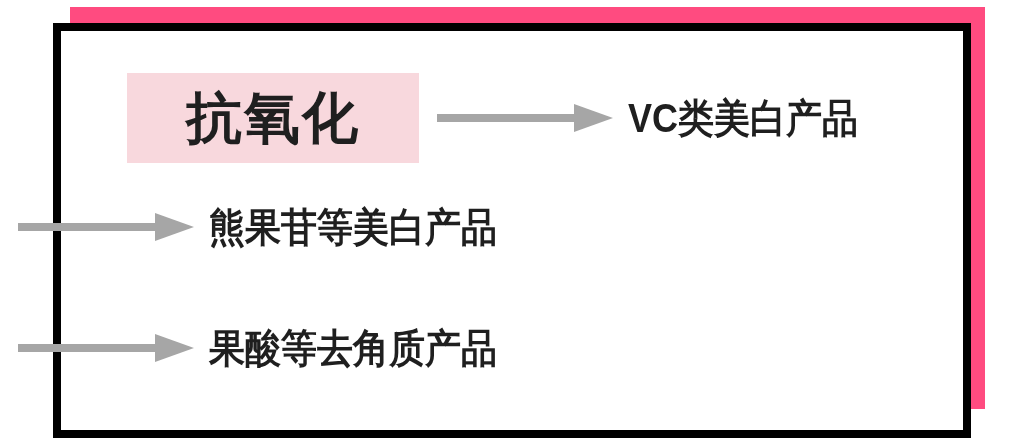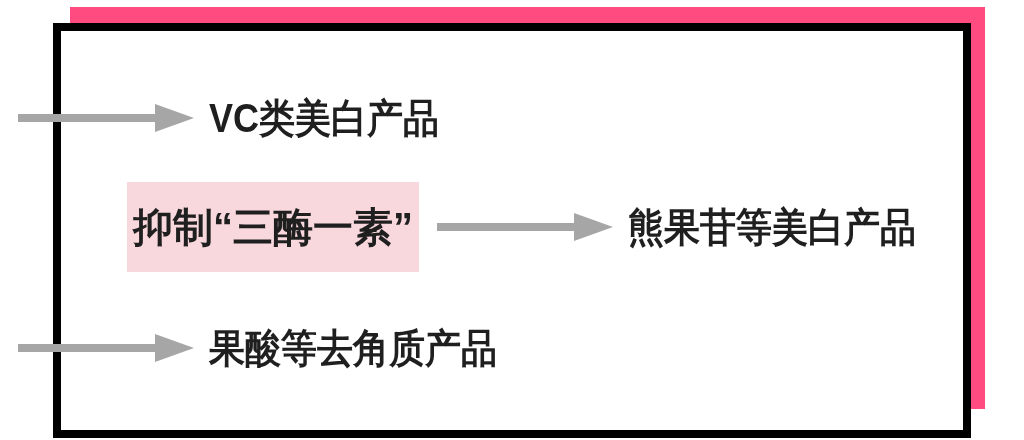--- a/index.html
+++ b/index.html
@@ -84,31 +84,31 @@
     transform-origin: left center;
   }
 </style>
 </head>
 <body>
 
 <div class="pink-accent-frame"></div>
 <div class="main-box"></div>
 
 <div class="row row-0">
+  <div class="label-box">
+    <span class="label-text">抗氧化</span>
+  </div>
   <svg class="arrow" viewBox="0 0 176 32" xmlns="http://www.w3.org/2000/svg">
     <rect x="0" y="12" width="142" height="8" fill="#a6a6a6"></rect>
     <polygon points="137,2 176,16 137,30" fill="#a6a6a6"></polygon>
   </svg>
   <span class="product-text">VC类美白产品</span>
 </div>
 
 <div class="row row-1">
-  <div class="label-box">
-    <span class="label-text">抑制“三酶一素”</span>
-  </div>
   <svg class="arrow" viewBox="0 0 176 32" xmlns="http://www.w3.org/2000/svg">
     <rect x="0" y="12" width="142" height="8" fill="#a6a6a6"></rect>
     <polygon points="137,2 176,16 137,30" fill="#a6a6a6"></polygon>
   </svg>
   <span class="product-text">熊果苷等美白产品</span>
 </div>
 
 <div class="row row-2">
   <svg class="arrow" viewBox="0 0 176 32" xmlns="http://www.w3.org/2000/svg">
     <rect x="0" y="12" width="142" height="8" fill="#a6a6a6"></rect>

